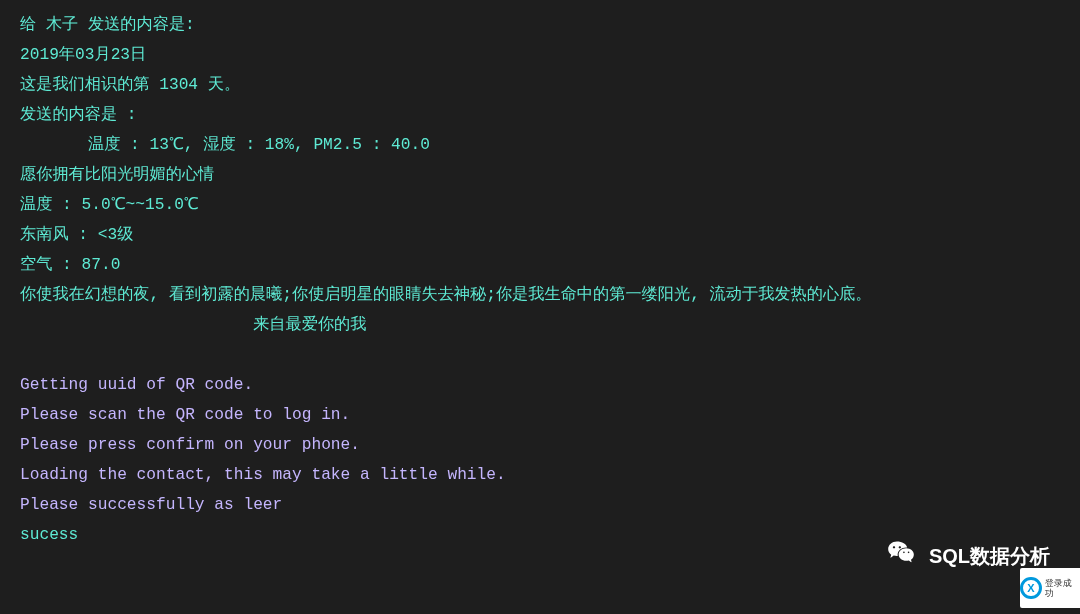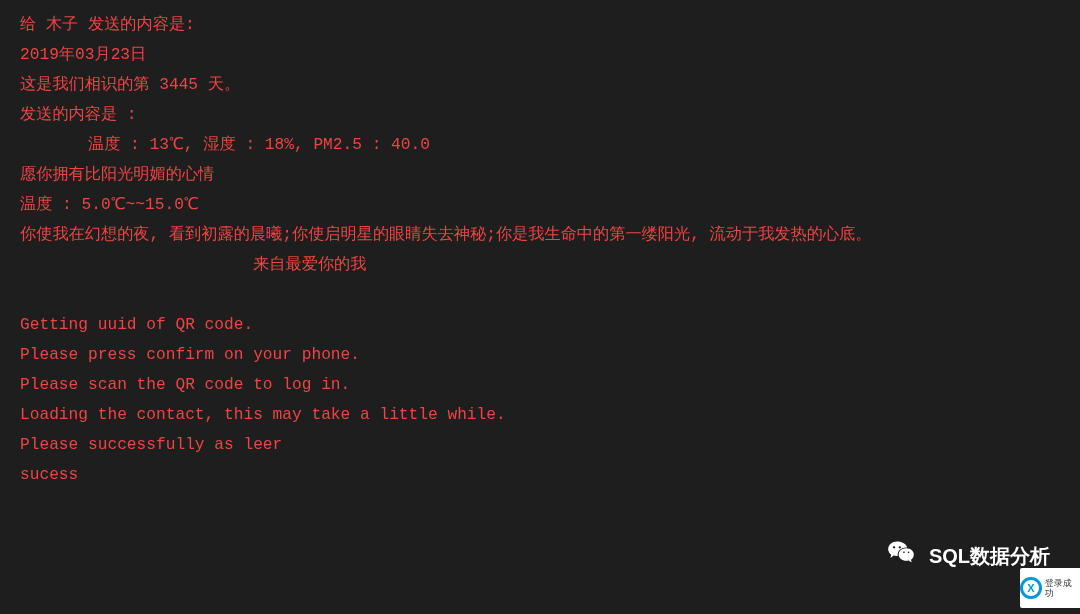--- a/index.html
+++ b/index.html
@@ -16,24 +16,24 @@
       line-height: 30px;
       color: #cccccc;
       padding: 10px 20px;
       overflow: hidden;
       position: relative;
     }
     .terminal-line {
       white-space: pre;
     }
     .text-white {
-      color: #ef4444;
+      color: #5eead4;
     }
     .text-red {
-      color: #ef4444;
+      color: #c4b5fd;
     }
     .watermark {
       position: absolute;
       bottom: 40px;
       right: 30px;
       display: flex;
       align-items: center;
       gap: 14px;
       color: #ffffff;
       font-family: "Microsoft YaHei", sans-serif;
@@ -77,31 +77,33 @@
       color: #333;
       line-height: 10px;
     }
   </style>
 </head>
 <body>
 
 <div id="terminal-container">
     <div class="terminal-line text-white">给 木子 发送的内容是:</div>
     <div class="terminal-line text-white">2019年03月23日</div>
-    <div class="terminal-line text-white">这是我们相识的第 3445 天。</div>
+    <div class="terminal-line text-white">这是我们相识的第 1304 天。</div>
     <div class="terminal-line text-white">发送的内容是 :</div>
     <div class="terminal-line text-white">       温度 : 13℃, 湿度 : 18%, PM2.5 : 40.0</div>
     <div class="terminal-line text-white">愿你拥有比阳光明媚的心情</div>
     <div class="terminal-line text-white">温度 : 5.0℃~~15.0℃</div>
+    <div class="terminal-line text-white">东南风 : &lt;3级</div>
+    <div class="terminal-line text-white">空气 : 87.0</div>
     <div class="terminal-line text-white">你使我在幻想的夜, 看到初露的晨曦;你使启明星的眼睛失去神秘;你是我生命中的第一缕阳光, 流动于我发热的心底。</div>
     <div class="terminal-line text-white">                        来自最爱你的我</div>
     <div class="terminal-line text-white">&nbsp;</div>
     <div class="terminal-line text-red">Getting uuid of QR code.</div>
+    <div class="terminal-line text-red">Please scan the QR code to log in.</div>
     <div class="terminal-line text-red">Please press confirm on your phone.</div>
-    <div class="terminal-line text-red">Please scan the QR code to log in.</div>
     <div class="terminal-line text-red">Loading the contact, this may take a little while.</div>
     <div class="terminal-line text-red">Please successfully as leer</div>
     <div class="terminal-line text-white">sucess</div>
   </div>
 
 <div class="watermark">
   <span>
     <svg class="wechat-icon" viewBox="0 0 24 24" fill="#ffffff">
       <path d="M8.5 3C4.36 3 1 5.91 1 9.5c0 1.93 1 3.67 2.58 4.86-.16.58-.58 2.08-.6 2.14-.04.14.04.28.16.34.04.02.08.02.12.02.08 0 .16-.04.22-.1.06-.06 1.62-1.22 2.28-1.72.86.26 1.78.4 2.74.4.24 0 .48 0 .72-.02-.08-.4-.12-.82-.12-1.24 0-3.38 3.28-6.12 7.32-6.12.3 0 .6.02.88.04C16.64 5.08 12.94 3 8.5 3zm-2.5 4c.55 0 1 .45 1 1s-.45 1-1 1-1-.45-1-1 .45-1 1-1zm5 0c.55 0 1 .45 1 1s-.45 1-1 1-1-.45-1-1 .45-1 1-1z"></path>
       <path d="M23 14.18c0-2.98-2.91-5.4-6.5-5.4S10 11.2 10 14.18s2.91 5.4 6.5 5.4c.78 0 1.53-.12 2.22-.32.54.4 1.82 1.36 1.88 1.4.06.04.12.08.2.08.04 0 .08 0 .1-.02.12-.04.2-.18.16-.3-.02-.06-.36-1.28-.5-1.76C22.16 17.62 23 15.98 23 14.18zm-8.5-1.18c-.41 0-.75-.34-.75-.75s.34-.75.75-.75.75.34.75.75-.34.75-.75.75zm4 0c-.41 0-.75-.34-.75-.75s.34-.75.75-.75.75.34.75.75-.34.75-.75.75z"></path>

